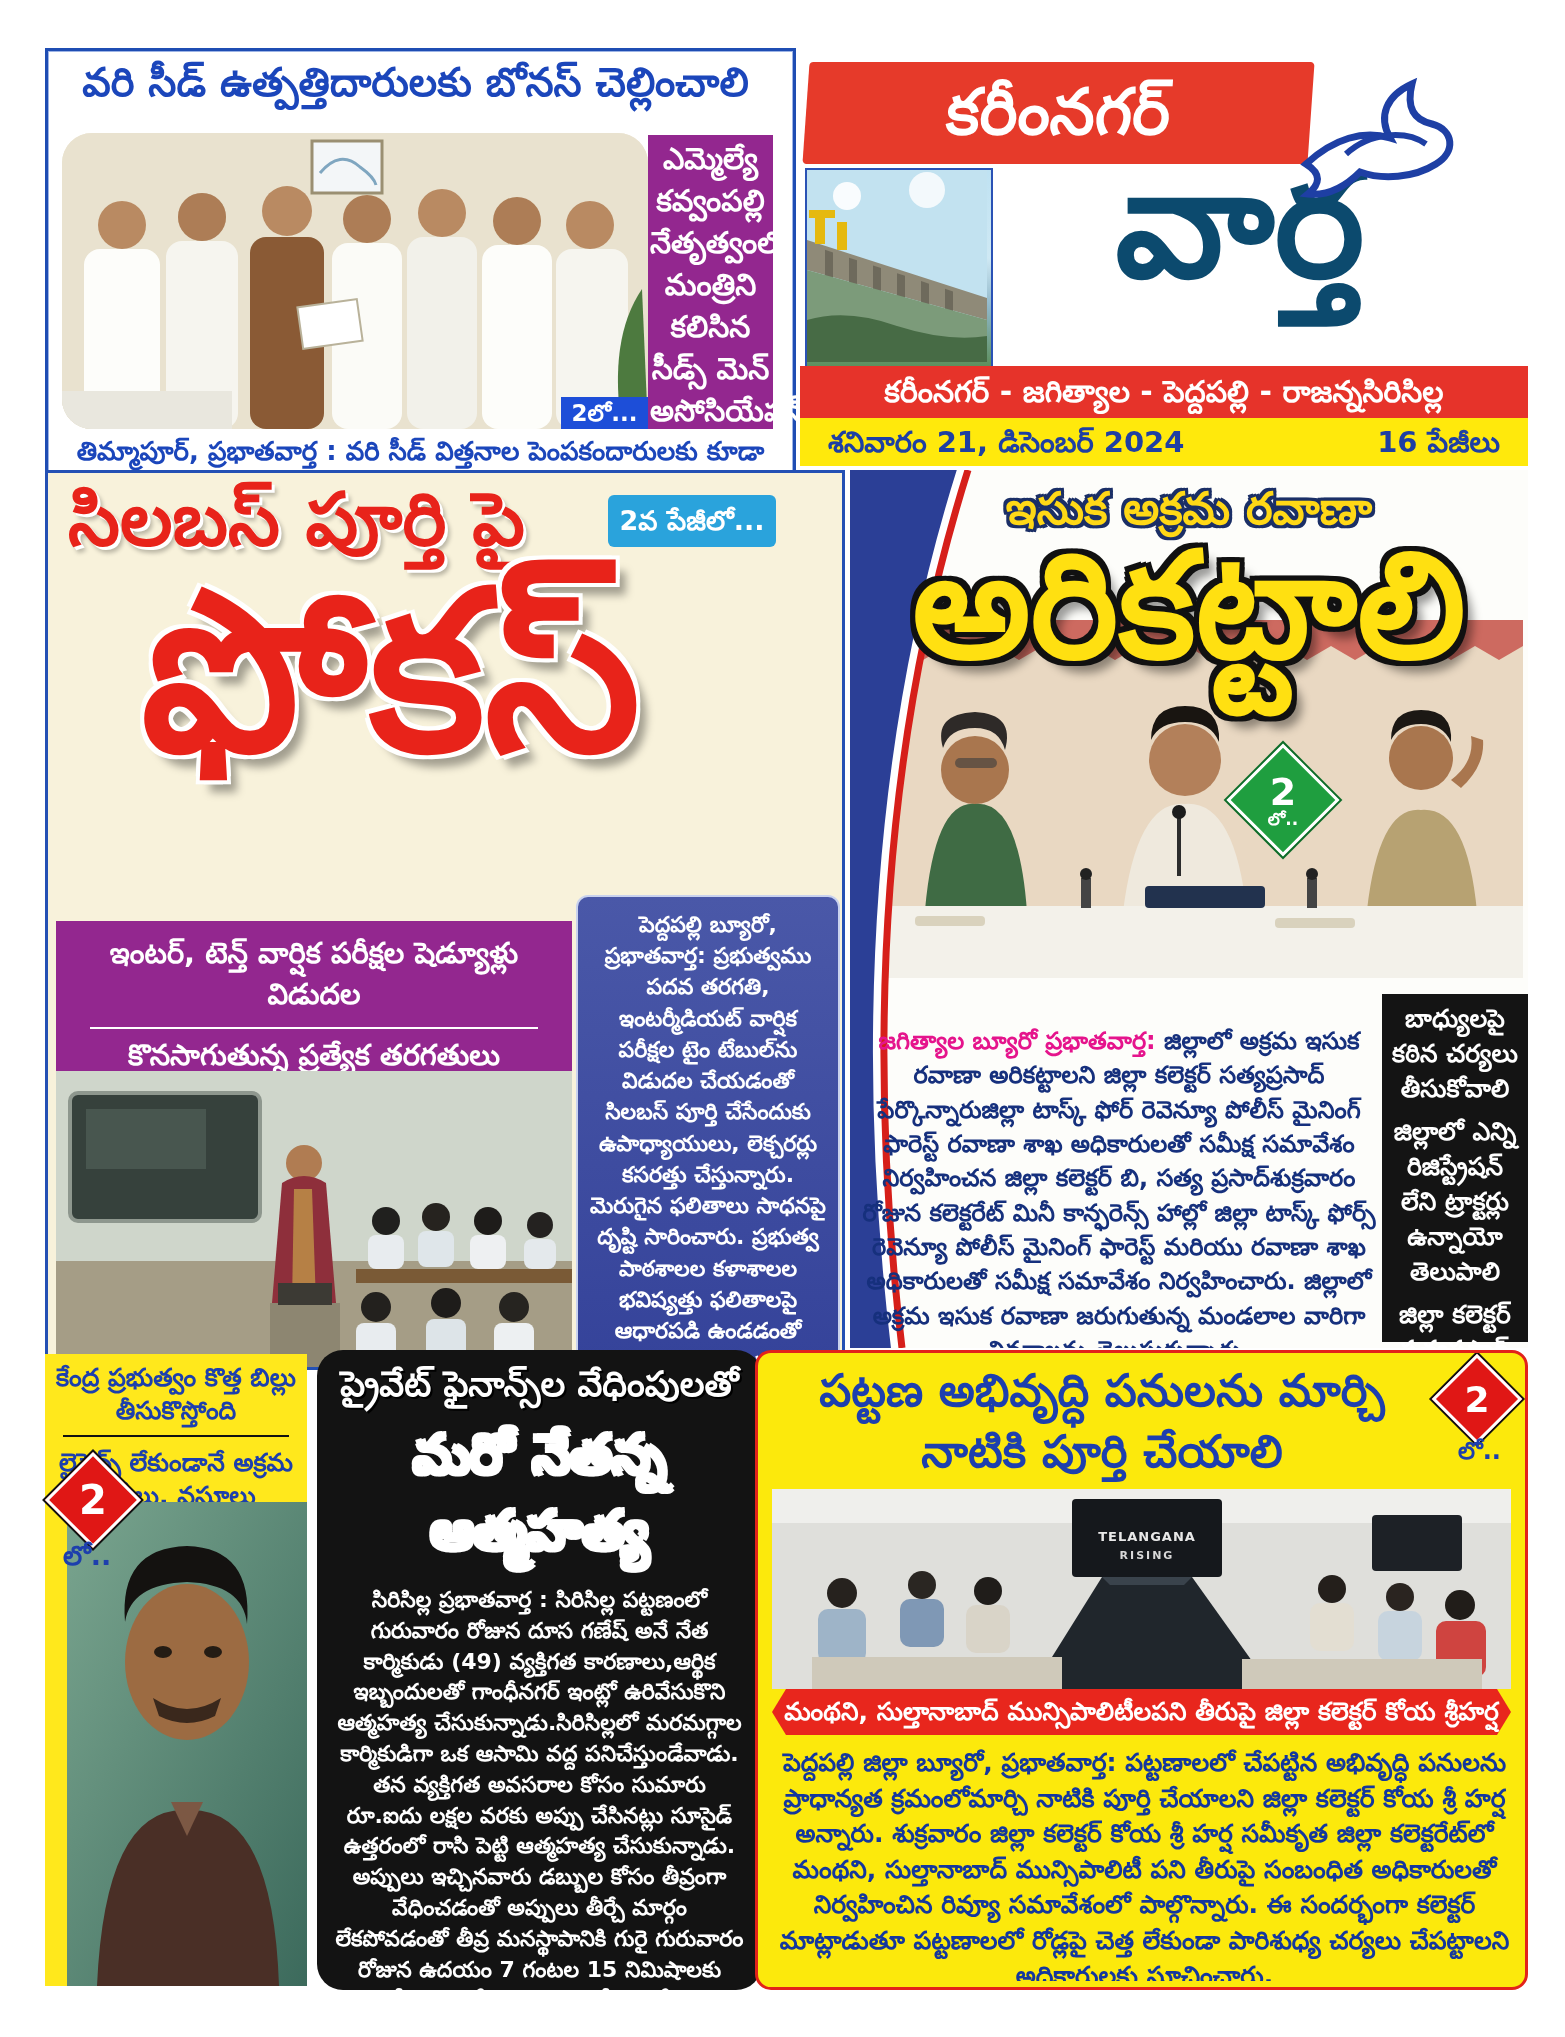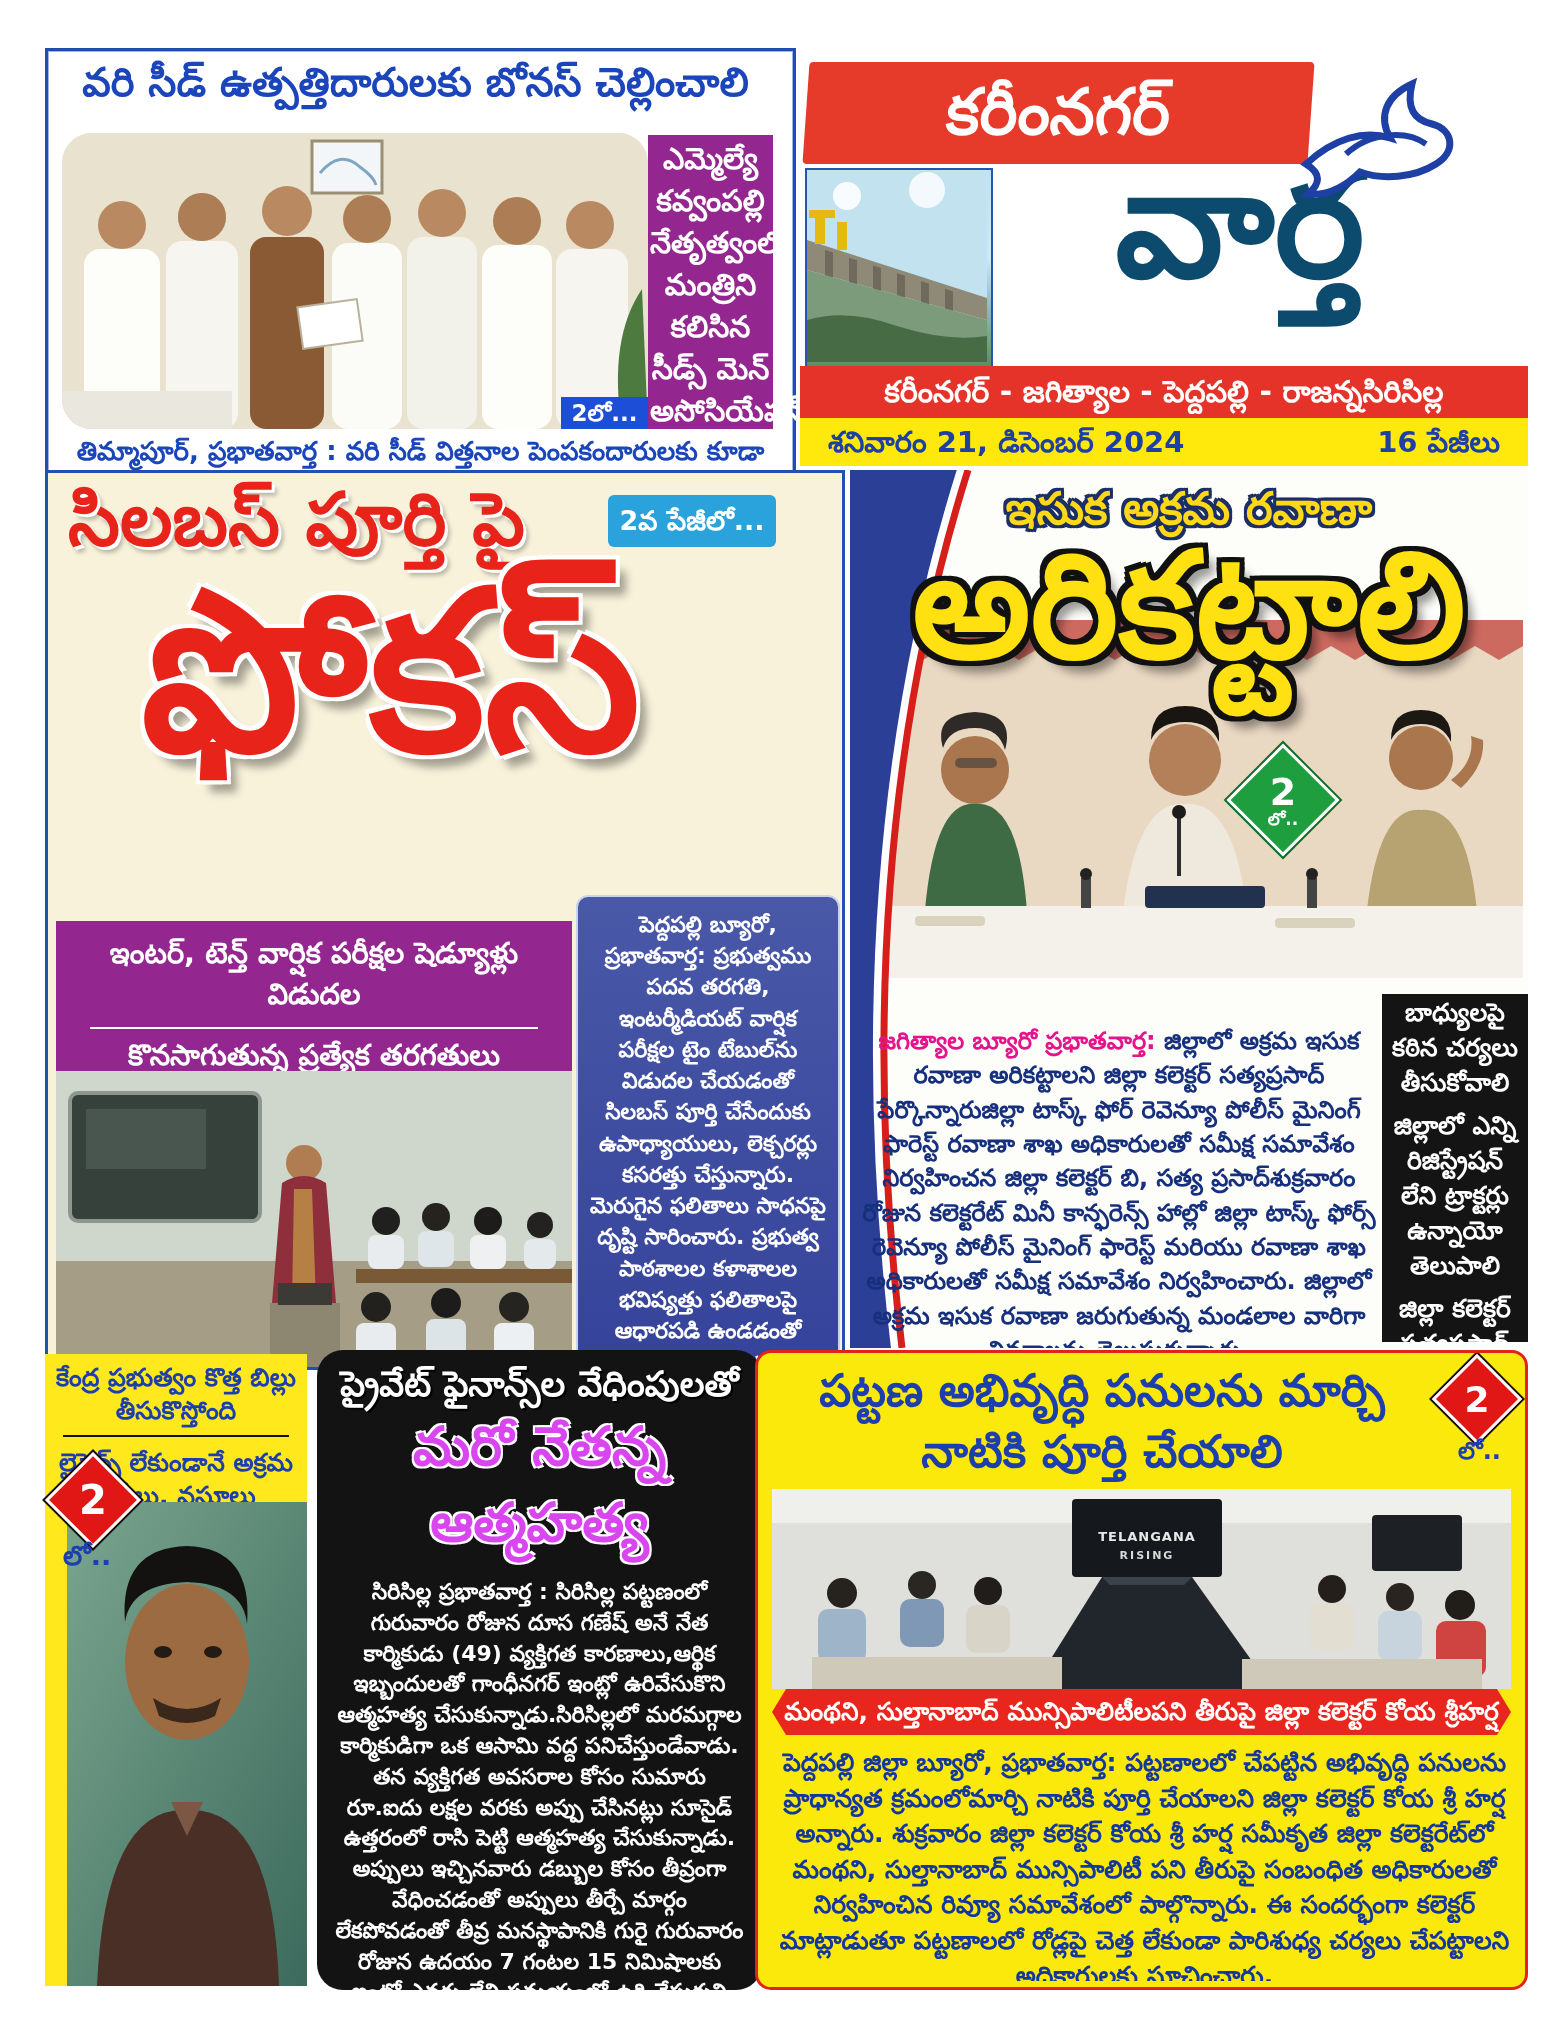--- a/index.html
+++ b/index.html
@@ -76,42 +76,42 @@
   .sand-badge-inner{position:absolute;left:0;top:0;width:100%;height:100%;transform:rotate(-45deg);
                     display:flex;flex-direction:column;align-items:center;justify-content:center;
                     color:#fff;font-weight:900;}
   .sand-badge-num{font-size:38px;line-height:1;}
   .sand-badge-suffix{font-size:17px;line-height:1;}
   .sand-body{left:10px;top:514px;width:518px;height:356px;z-index:2;color:#16307d;font-size:24px;
              font-weight:bold;line-height:1.43;text-align:center;overflow:hidden;margin-top:40px;}
   .sand-lead{color:#e5148c;}
   .sand-sidebar{left:532px;top:524px;width:146px;height:348px;background:#141414;color:#fff;z-index:2;
                 font-size:25px;font-weight:bold;text-align:center;display:flex;flex-direction:column;
-                justify-content:space-evenly;padding:4px 4px;box-sizing:border-box;}
+                justify-content:space-evenly;padding:10px 4px;box-sizing:border-box;}
   .sand-sidebar .divider{height:2px;background:#fff;margin:4px 22px;}
 
   
   .suicide-wrap{left:45px;top:1350px;width:755px;height:640px;}
   .suicide-yellow{left:0;top:4px;width:262px;height:632px;background:#ffe81c;}
   .sy-sub{width:100%;text-align:center;color:#1d3fad;font-size:25px;font-weight:bold;line-height:1.3;
           padding:8px 8px 6px;box-sizing:border-box;}
   .sy-divider{height:2px;background:#111;margin:2px 18px;}
   .sy-badge{left:14px;top:112px;width:62px;height:62px;background:#e01715;border:3px solid #fff;
             transform:rotate(45deg);z-index:5;box-shadow:0 0 0 2px #111;}
   .sy-badge-num{position:absolute;left:0;top:0;width:100%;height:100%;transform:rotate(-45deg);
                 display:flex;align-items:center;justify-content:center;color:#fff;
                 font-size:40px;font-weight:900;}
   .sy-badge-suffix{left:18px;top:186px;color:#1d3fad;font-size:27px;font-weight:900;z-index:5;}
   .victim-photo{left:22px;top:148px;width:240px;height:484px;overflow:hidden;z-index:2;
                 background:linear-gradient(135deg,#7aa08e 0%,#5d8f7e 45%,#3f6f62 100%);}
   .suicide-black{left:272px;top:0;width:445px;height:640px;background:#131313;border-radius:26px;
                  box-sizing:border-box;padding:14px 18px;color:#fff;}
   .su-kicker{text-align:center;font-size:35px;font-weight:900;color:#fff;
              text-shadow:2px 2px 0 #000;}
-  .su-headline{text-align:center;font-size:54px;font-weight:900;color:#d946ef;margin-top:2px;
+  .su-headline{text-align:center;font-size:54px;font-weight:900;color:#ffffff;margin-top:10px;
                text-shadow:-2px -2px 0 #fff,2px -2px 0 #fff,-2px 2px 0 #fff,2px 2px 0 #fff;}
   .su-body{margin-top:10px;font-size:22px;font-weight:bold;line-height:1.40;text-align:center;
            color:#fff;overflow:hidden;max-height:440px;}
 
   
   .muni-box{left:755px;top:1350px;width:773px;height:640px;background:#fce90c;border:3px solid #e2231a;
             border-radius:16px;box-sizing:border-box;overflow:hidden;}
   .muni-headline{left:14px;top:8px;width:660px;color:#1d3fae;font-size:45px;font-weight:900;
                  text-align:center;line-height:1.35;}
   .muni-badge{left:687px;top:14px;width:58px;height:58px;background:#e01715;border:3px solid #fff;

